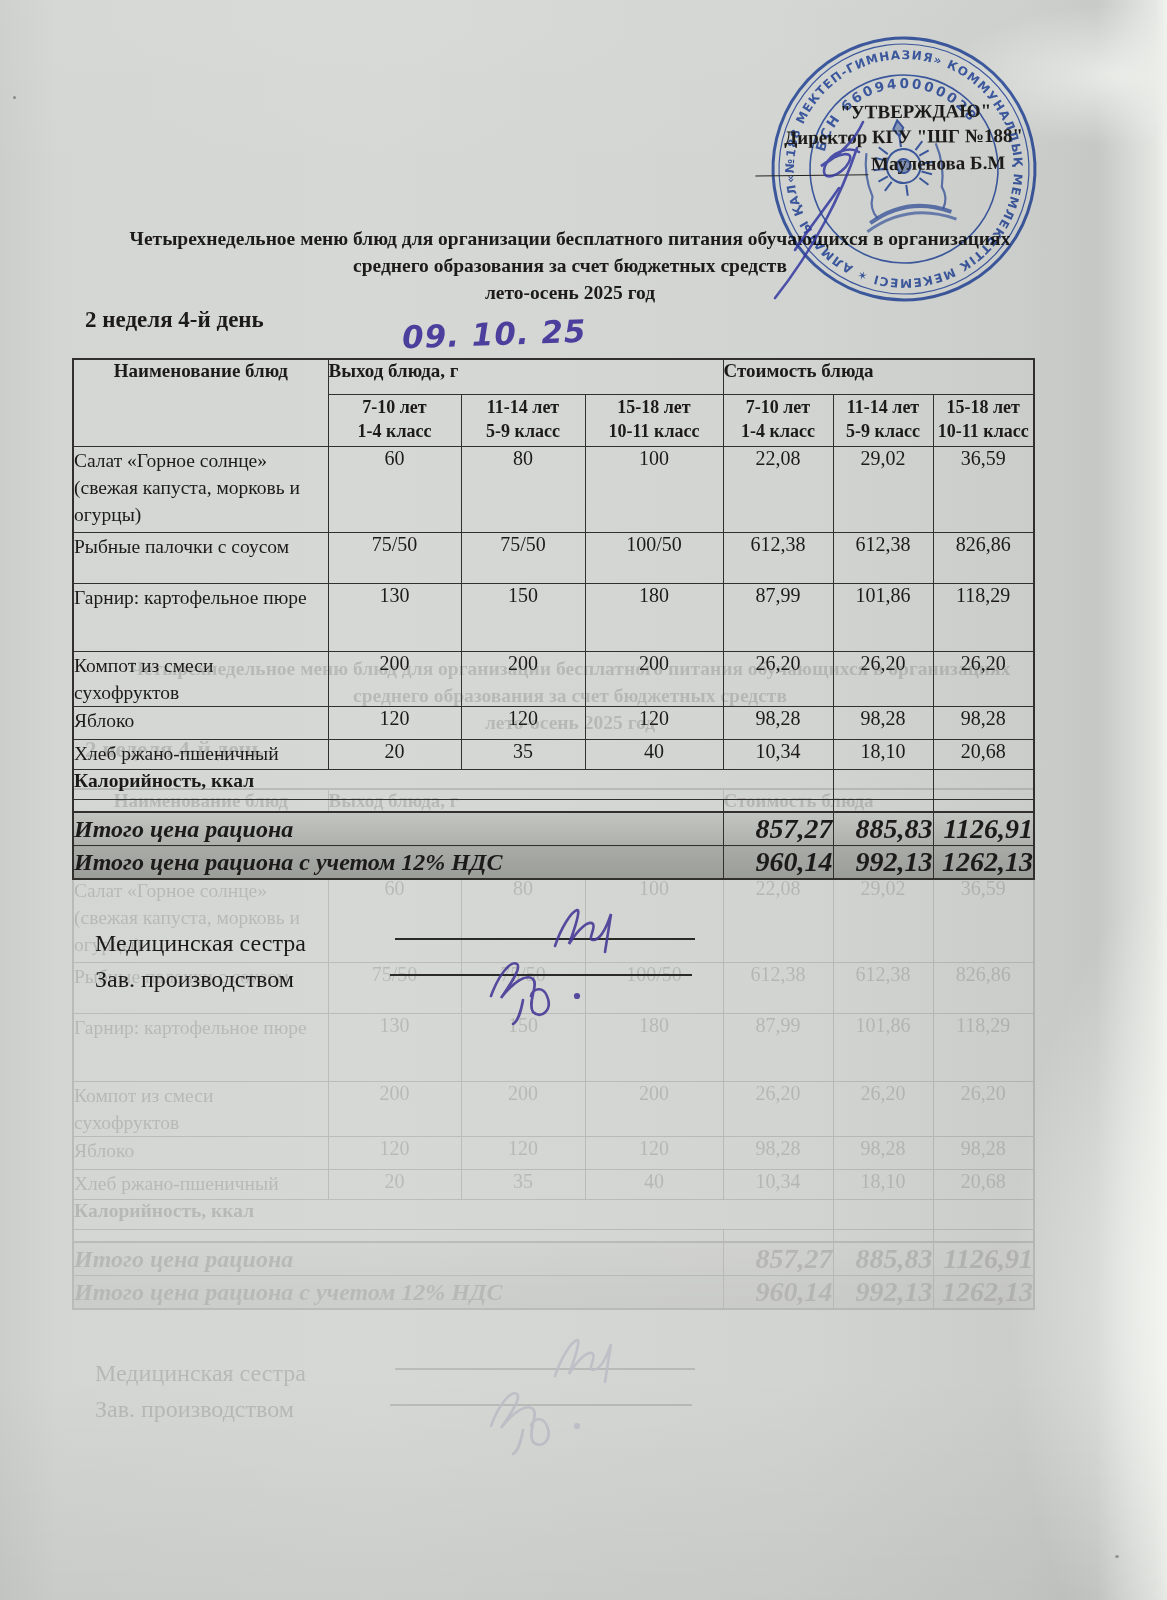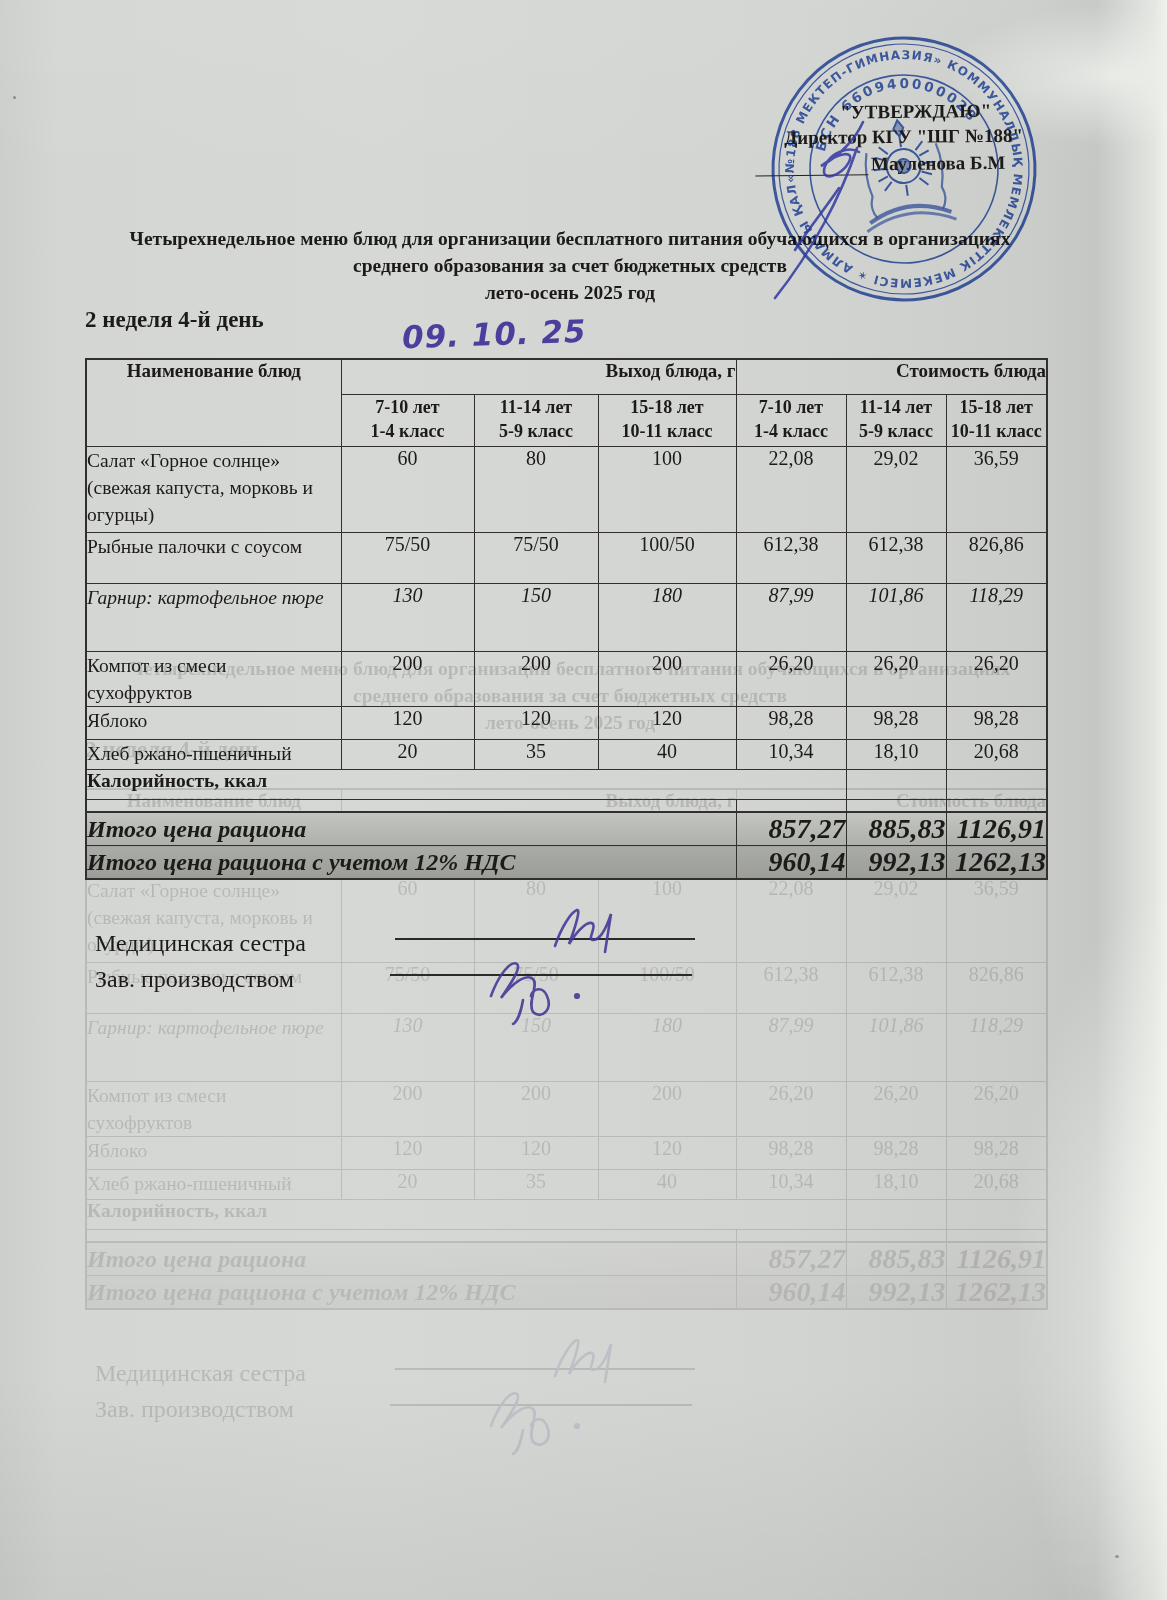--- a/index.html
+++ b/index.html
@@ -17,30 +17,30 @@
   #ghost-layer{
     position:absolute;left:0;top:655px;width:1167px;z-index:1;
     opacity:.16;filter:blur(.5px) grayscale(25%);pointer-events:none;
   }
   
   #doc-content{position:absolute;left:0;top:225px;width:1167px;height:840px;z-index:2;}
   .title{position:absolute;left:60px;top:0;width:1020px;text-align:center;
          font-weight:bold;font-size:19.5px;line-height:27px;}
   .week{position:absolute;left:85px;top:82px;font-weight:bold;font-size:23px;}
   
-  table.menu{position:absolute;left:85px;top:133px;width:961px;border-collapse:collapse;
+  table.menu{position:absolute;left:72px;top:133px;width:961px;border-collapse:collapse;
              table-layout:fixed;border:2.2px solid #31302c;}
   table.menu td{border:1.6px solid #31302c;vertical-align:top;padding:0;overflow:hidden;}
   tr.h1{height:35px;} tr.h2{height:52px;margin-left:18px;}
   td.namehead{font-weight:bold;font-size:19px;text-align:center;vertical-align:middle;}
-  td.ghead{font-weight:bold;font-size:19px;text-align:right;padding-top:5px;}
+  td.ghead{font-weight:bold;font-size:19px;text-align:left;padding-top:5px;}
   td.agehead{font-weight:bold;font-size:18px;text-align:center;vertical-align:middle;line-height:24px;}
   td.dname{font-size:19.5px;line-height:27px;padding:1px 2px 0 5px;white-space:pre-line;}
   td.num{font-size:20px;text-align:center;padding-top:3px;}
-  tr.r1{height:86px;} tr.r2{height:51px;} tr.r3{height:68px;font-style:italic;}
+  tr.r1{height:86px;} tr.r2{height:51px;} tr.r3{height:68px;}
   tr.r4{height:54px;} tr.r5{height:33px;} tr.r6{height:30px;}
   tr.rcal{height:30px;padding-left:40px;} td.callabel{font-weight:bold;font-size:19.5px;padding:2px 0 0 5px;}
   tr.rgap{height:13px;}
   tr.rtot{height:27px;}
   tr.rtot td{vertical-align:middle;}
   td.tlabel{font-weight:bold;font-style:italic;font-size:24px;padding-left:5px;}
   td.tval{font-weight:bold;font-style:italic;font-size:28px;text-align:right;padding-right:7px;}
   tr.t1 td{background:linear-gradient(180deg,#c3c5c1,#aeb0ac);border-top:2.2px solid #31302c;}
   tr.t2 td{background:linear-gradient(180deg,#a9aba7,#9b9d99);}
   

